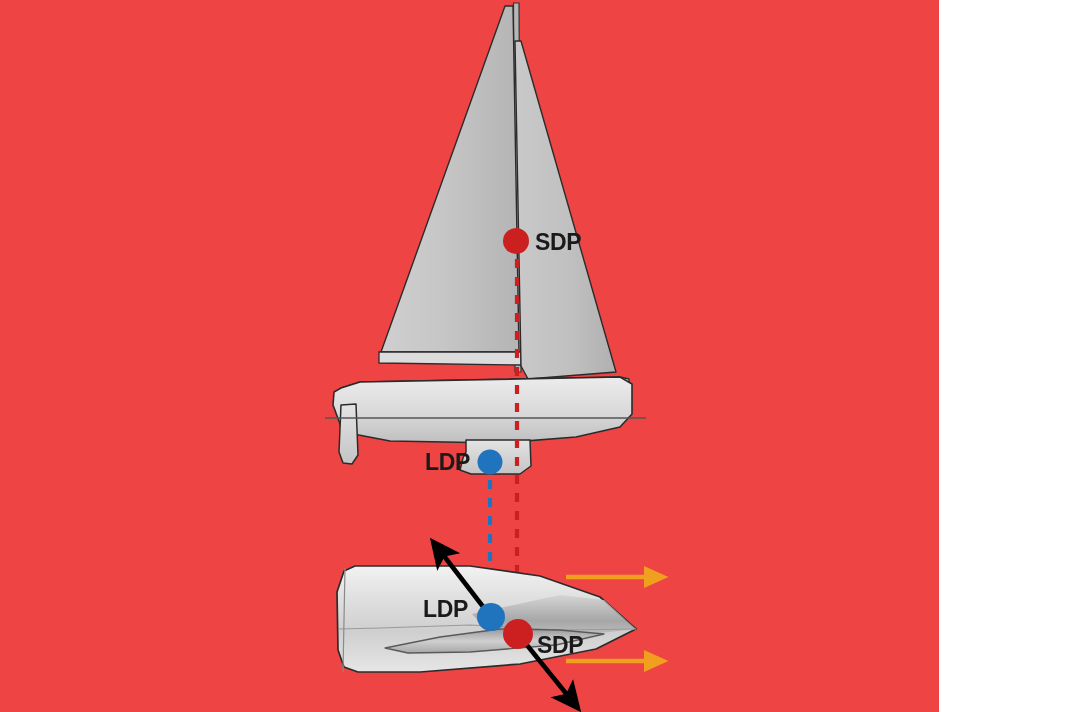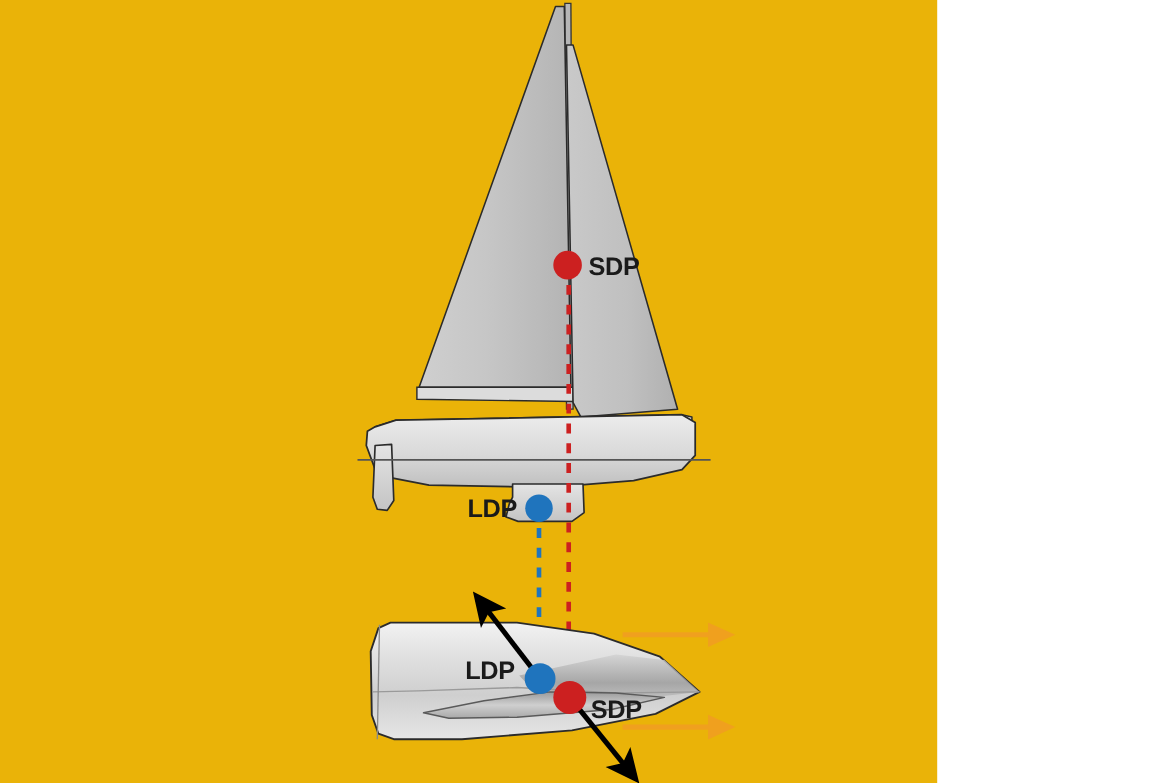--- a/index.html
+++ b/index.html
@@ -9,23 +9,23 @@
     background: #ffffff;
   }
   body {
     width: 1068px;
     height: 712px;
     overflow: hidden;
     font-family: "Liberation Sans", sans-serif;
   }
   #diagram-root {
     position: relative;
-    width: 852px;
+    width: 939px;
     height: 712px;
-    background: #eab308;
+    background: #ef4444;
   }
   #scene {
     display: block;
     width: 1068px;
     height: 712px;
   }
   .lbl {
     font-family: "Liberation Sans", sans-serif;
     font-weight: 700;
     font-size: 23px;

